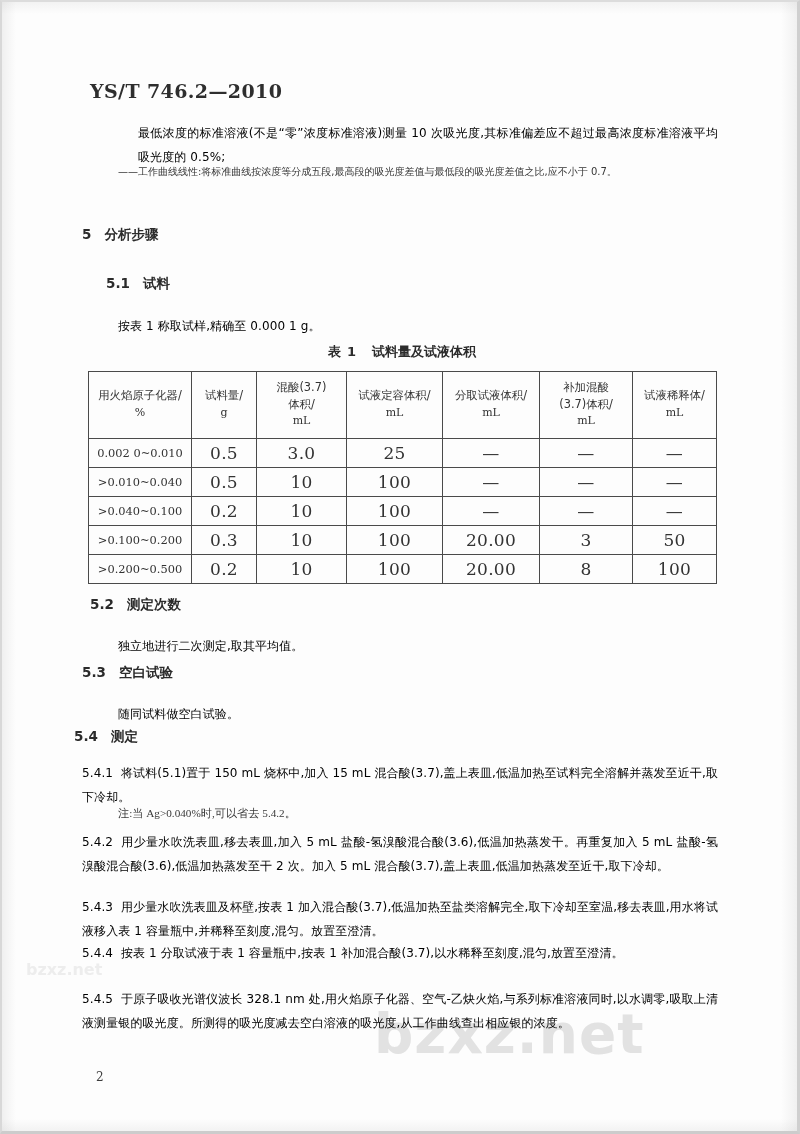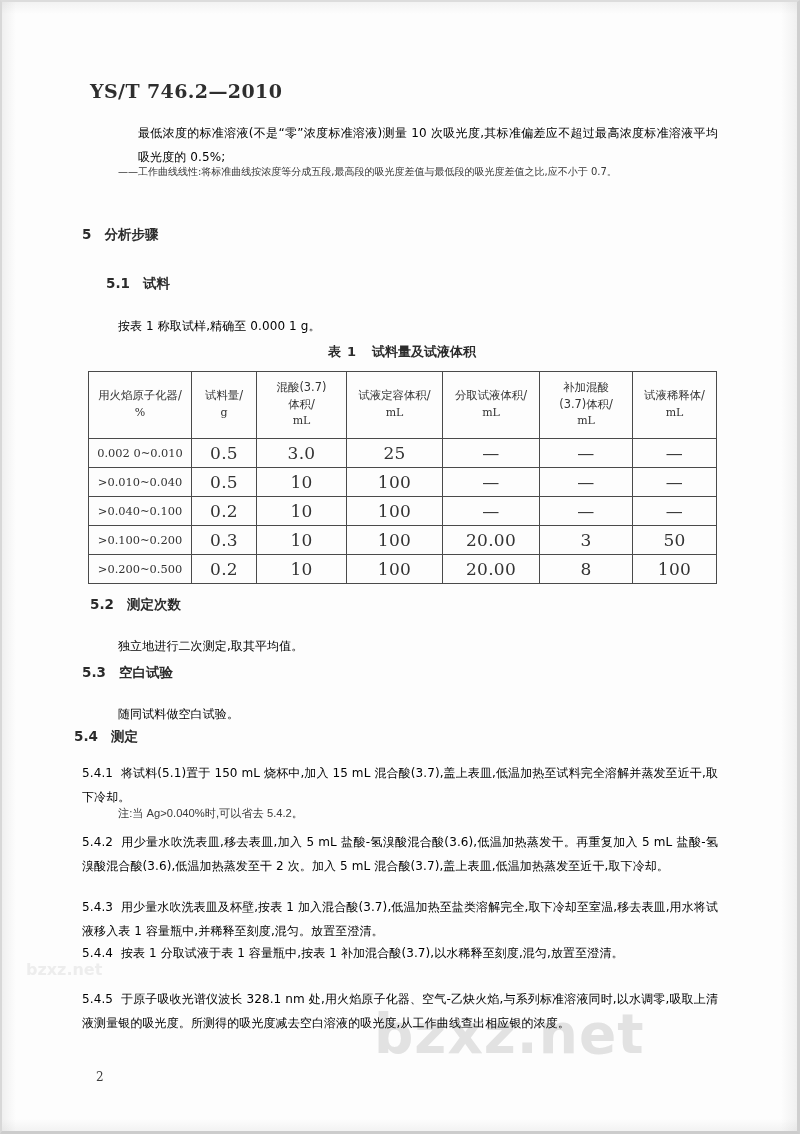--- a/index.html
+++ b/index.html
@@ -109,21 +109,21 @@
     position: absolute;
     font-family: "DejaVu Sans", "Liberation Sans", sans-serif;
     font-size: 10px;
     line-height: 23.5px;
     color: #353535;
     text-align: justify;
   }
 
   .note {
     position: absolute;
-    font-family: Liberation Sans, sans-serif;
+    font-family: Liberation Serif, serif;
     font-size: 11.2px;
     line-height: 18px;
     color: #3a3a3a;
   }
 
   
   #table-caption {
     position: absolute;
     left: 0;
     top: 341px;

